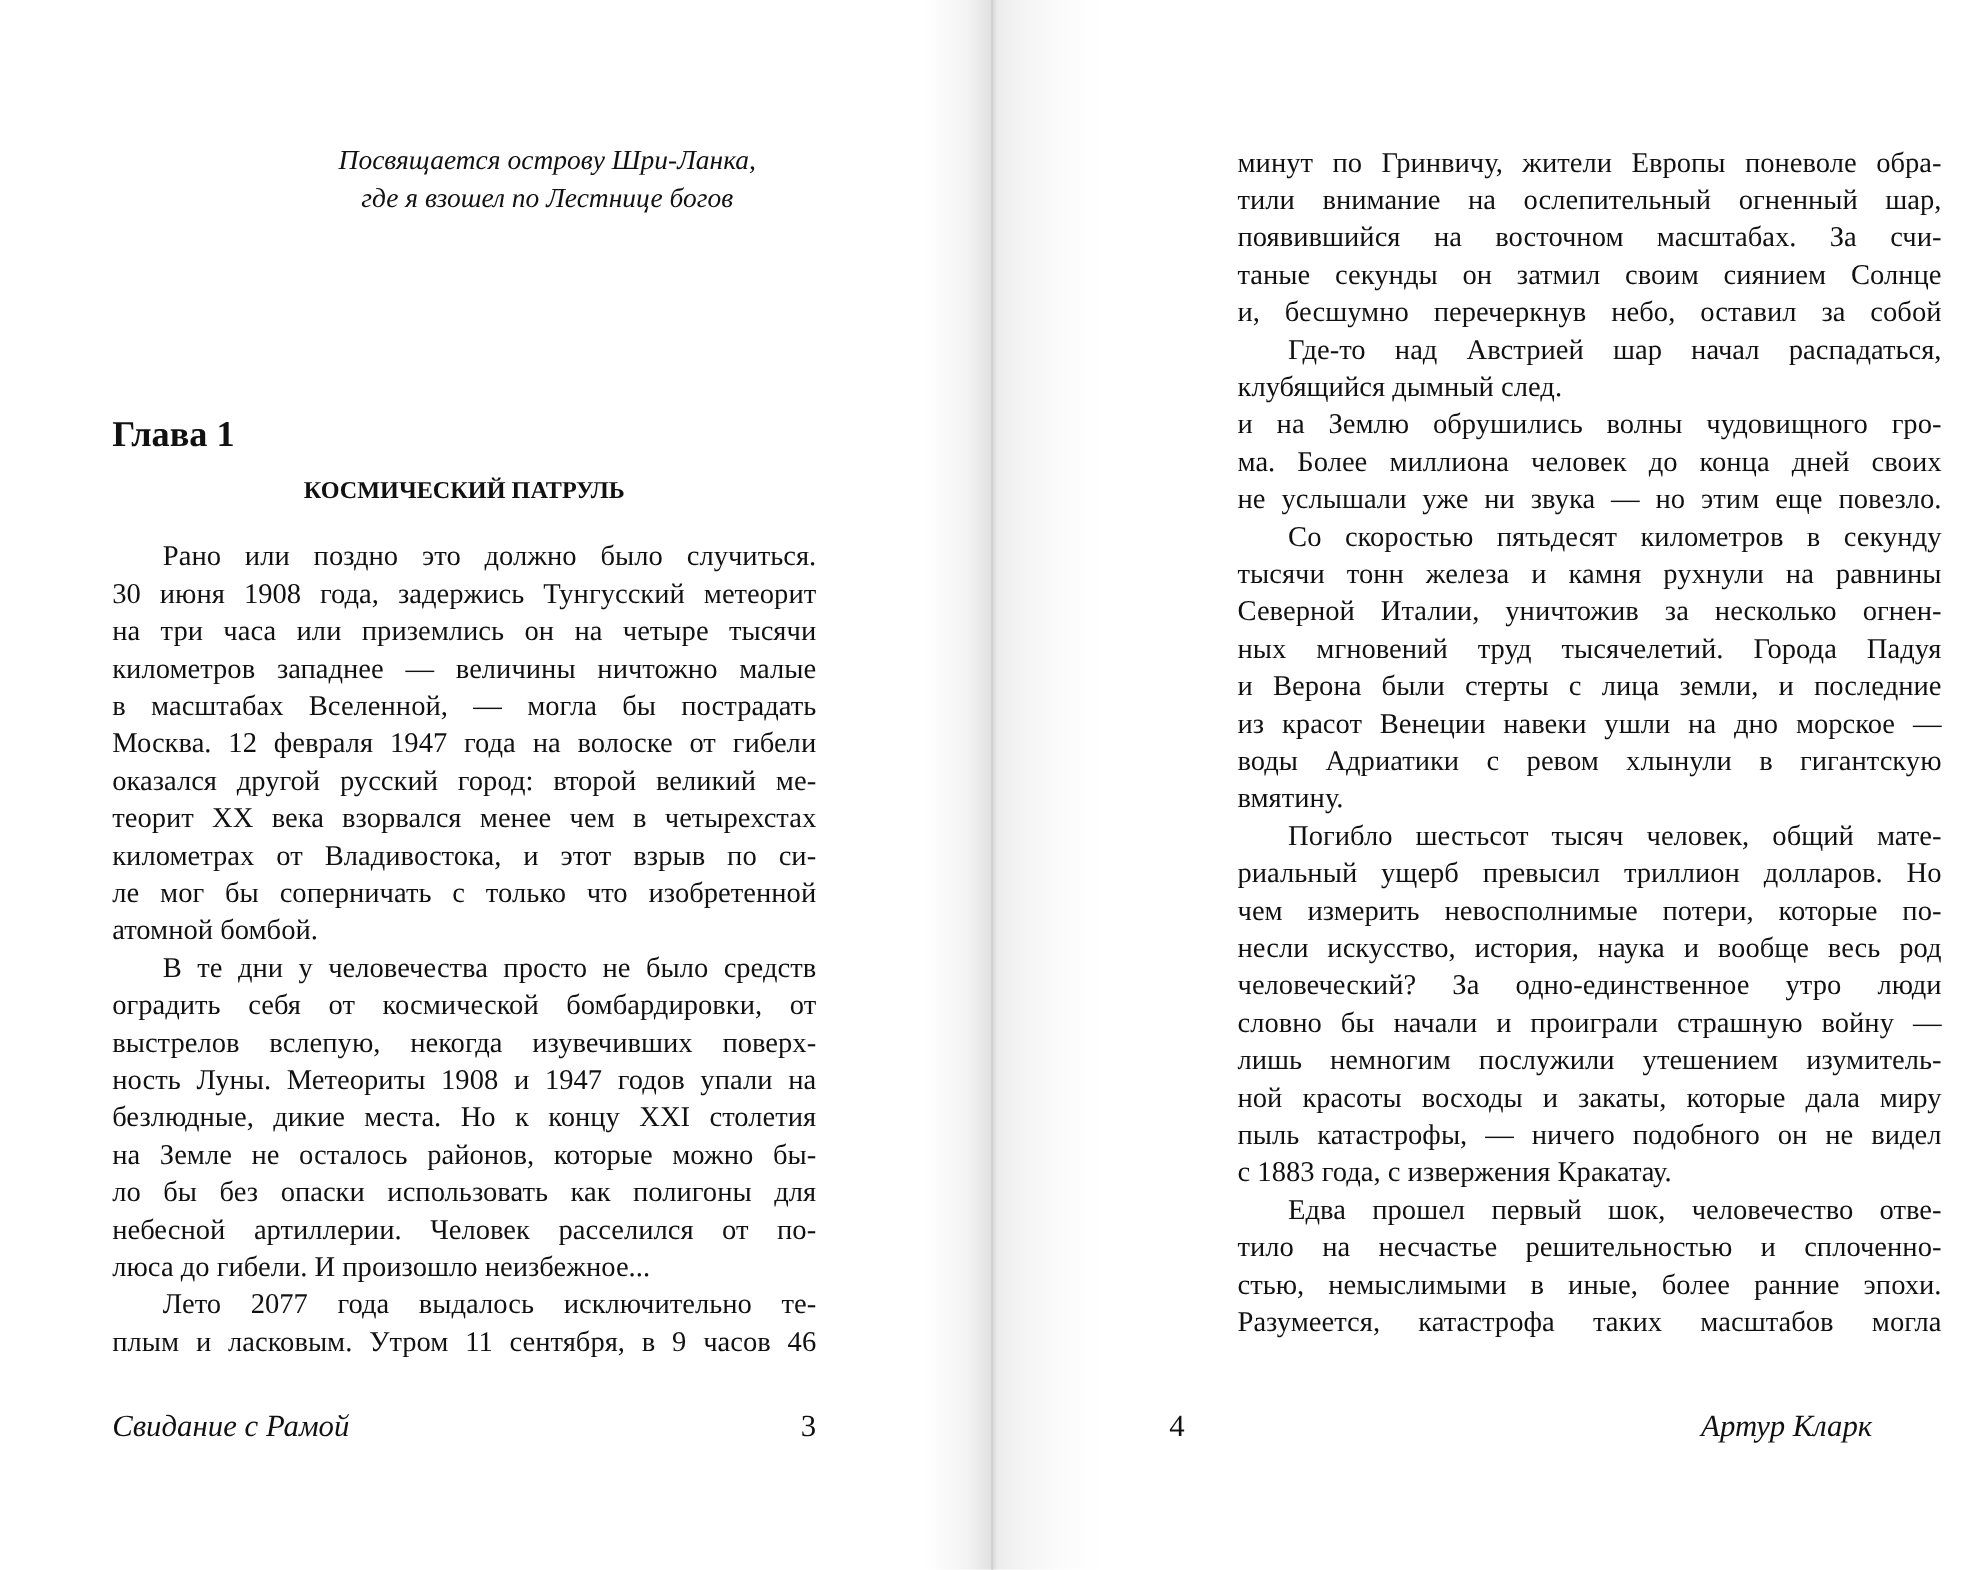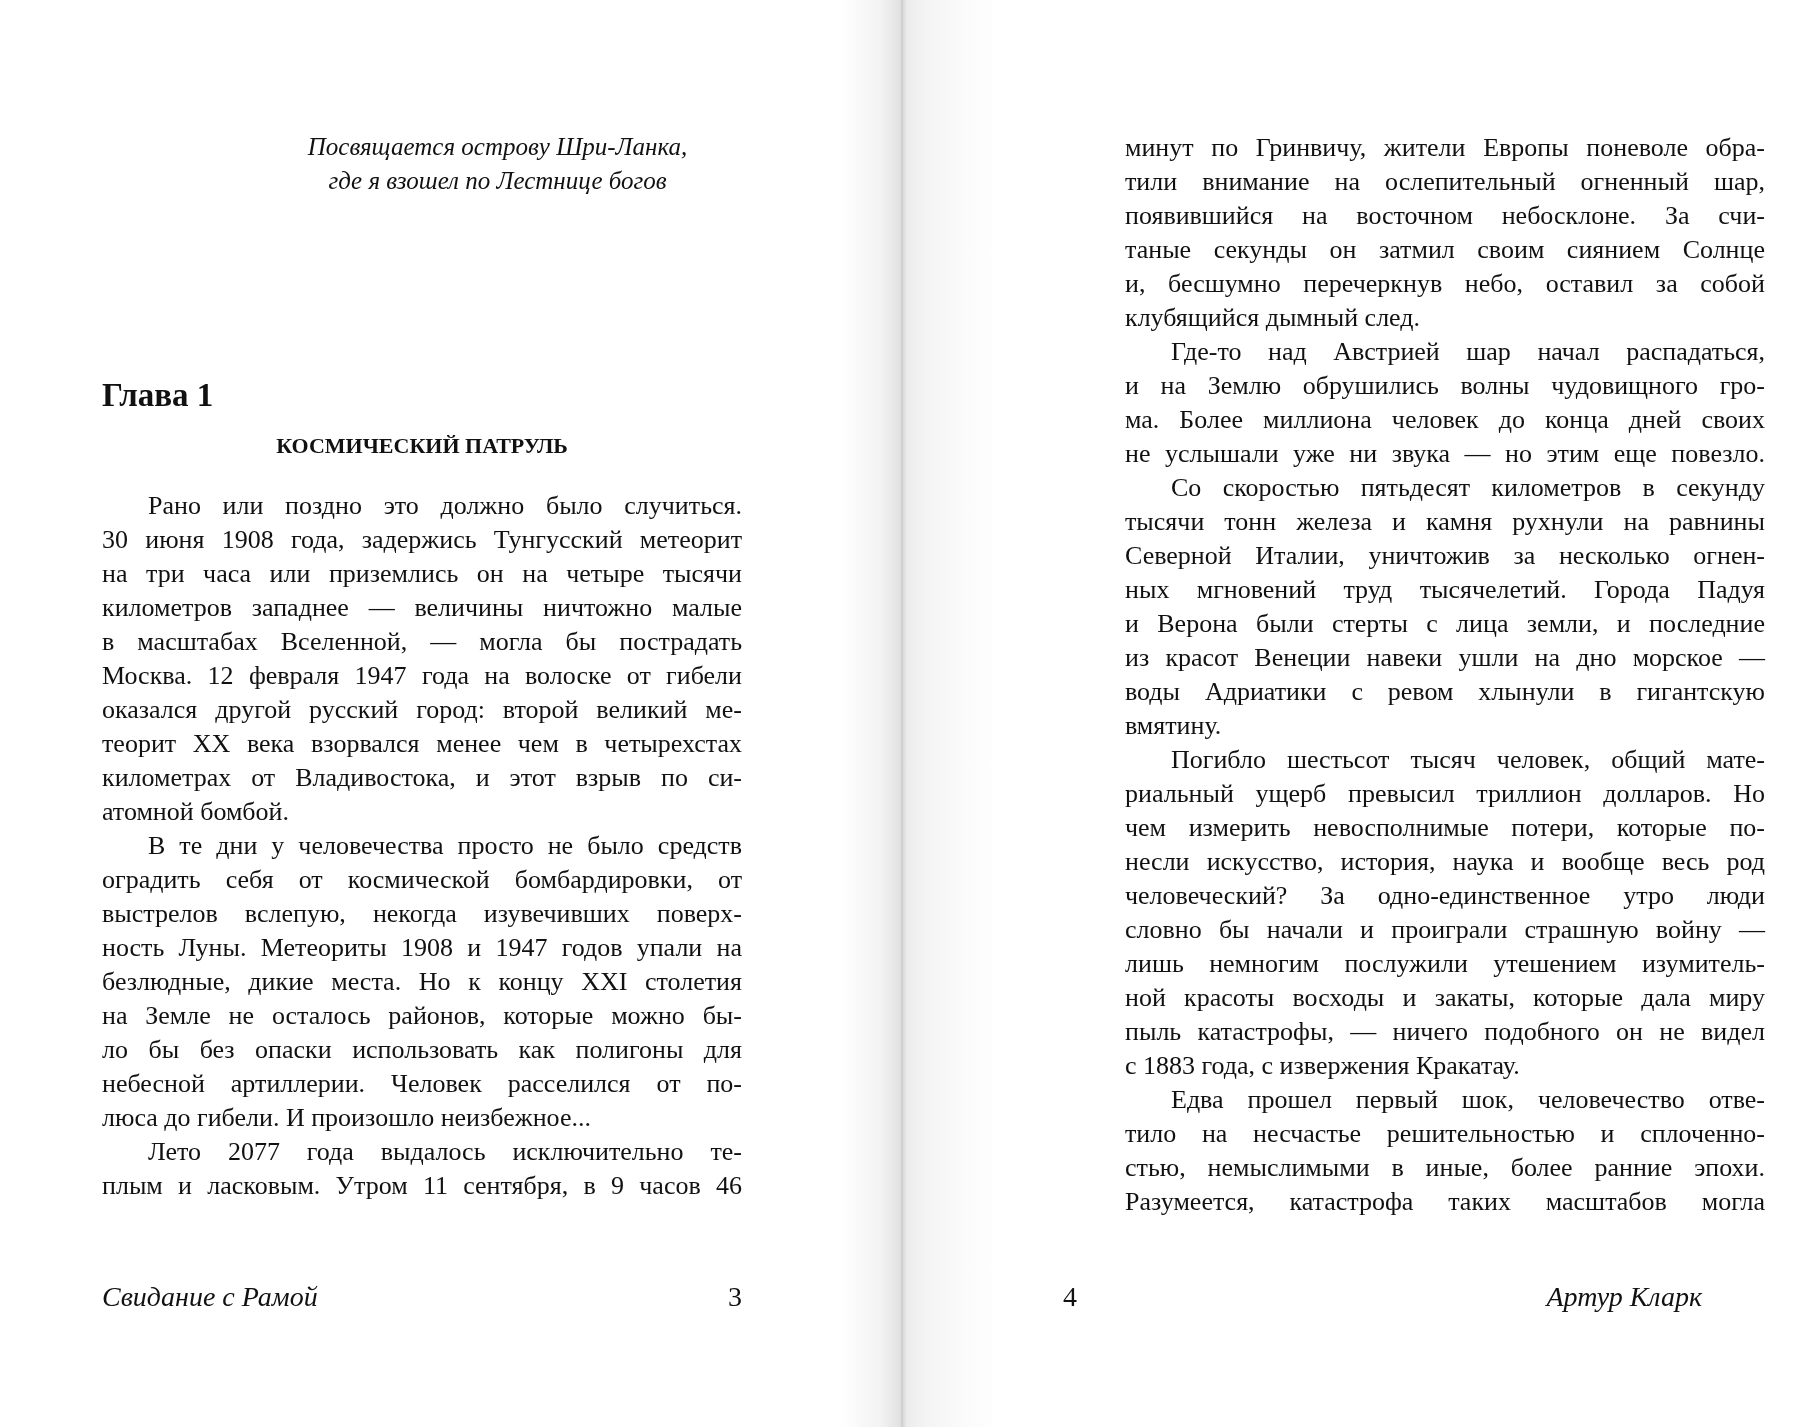--- a/index.html
+++ b/index.html
@@ -56,41 +56,42 @@
 <div class="col col-left" id="left-body">
     <div class="line indent">Рано или поздно это должно было случиться.</div>
     <div class="line">30 июня 1908 года, задержись Тунгусский метеорит</div>
     <div class="line">на три часа или приземлись он на четыре тысячи</div>
     <div class="line">километров западнее — величины ничтожно малые</div>
     <div class="line">в масштабах Вселенной, — могла бы пострадать</div>
     <div class="line">Москва. 12 февраля 1947 года на волоске от гибели</div>
     <div class="line">оказался другой русский город: второй великий ме-</div>
     <div class="line">теорит XX века взорвался менее чем в четырехстах</div>
     <div class="line">километрах от Владивостока, и этот взрыв по си-</div>
+    <div class="line">ле мог бы соперничать с только что изобретенной</div>
     <div class="line last">атомной бомбой.</div>
     <div class="line indent">В те дни у человечества просто не было средств</div>
     <div class="line">оградить себя от космической бомбардировки, от</div>
     <div class="line">выстрелов вслепую, некогда изувечивших поверх-</div>
     <div class="line">ность Луны. Метеориты 1908 и 1947 годов упали на</div>
     <div class="line">безлюдные, дикие места. Но к концу XXI столетия</div>
     <div class="line">на Земле не осталось районов, которые можно бы-</div>
     <div class="line">ло бы без опаски использовать как полигоны для</div>
     <div class="line">небесной артиллерии. Человек расселился от по-</div>
     <div class="line last">люса до гибели. И произошло неизбежное...</div>
     <div class="line indent">Лето 2077 года выдалось исключительно те-</div>
     <div class="line">плым и ласковым. Утром 11 сентября, в 9 часов 46</div>
   </div>
 <div class="col col-right" id="right-body">
     <div class="line">минут по Гринвичу, жители Европы поневоле обра-</div>
     <div class="line">тили внимание на ослепительный огненный шар,</div>
-    <div class="line">появившийся на восточном небосклоне. За счи-</div>
+    <div class="line">появившийся на восточном масштабах. За счи-</div>
     <div class="line">таные секунды он затмил своим сиянием Солнце</div>
     <div class="line">и, бесшумно перечеркнув небо, оставил за собой</div>
+    <div class="line indent">Где-то над Австрией шар начал распадаться,</div>
     <div class="line last">клубящийся дымный след.</div>
-    <div class="line indent">Где-то над Австрией шар начал распадаться,</div>
     <div class="line">и на Землю обрушились волны чудовищного гро-</div>
     <div class="line">ма. Более миллиона человек до конца дней своих</div>
     <div class="line">не услышали уже ни звука — но этим еще повезло.</div>
     <div class="line indent">Со скоростью пятьдесят километров в секунду</div>
     <div class="line">тысячи тонн железа и камня рухнули на равнины</div>
     <div class="line">Северной Италии, уничтожив за несколько огнен-</div>
     <div class="line">ных мгновений труд тысячелетий. Города Падуя</div>
     <div class="line">и Верона были стерты с лица земли, и последние</div>
     <div class="line">из красот Венеции навеки ушли на дно морское —</div>
     <div class="line">воды Адриатики с ревом хлынули в гигантскую</div>

